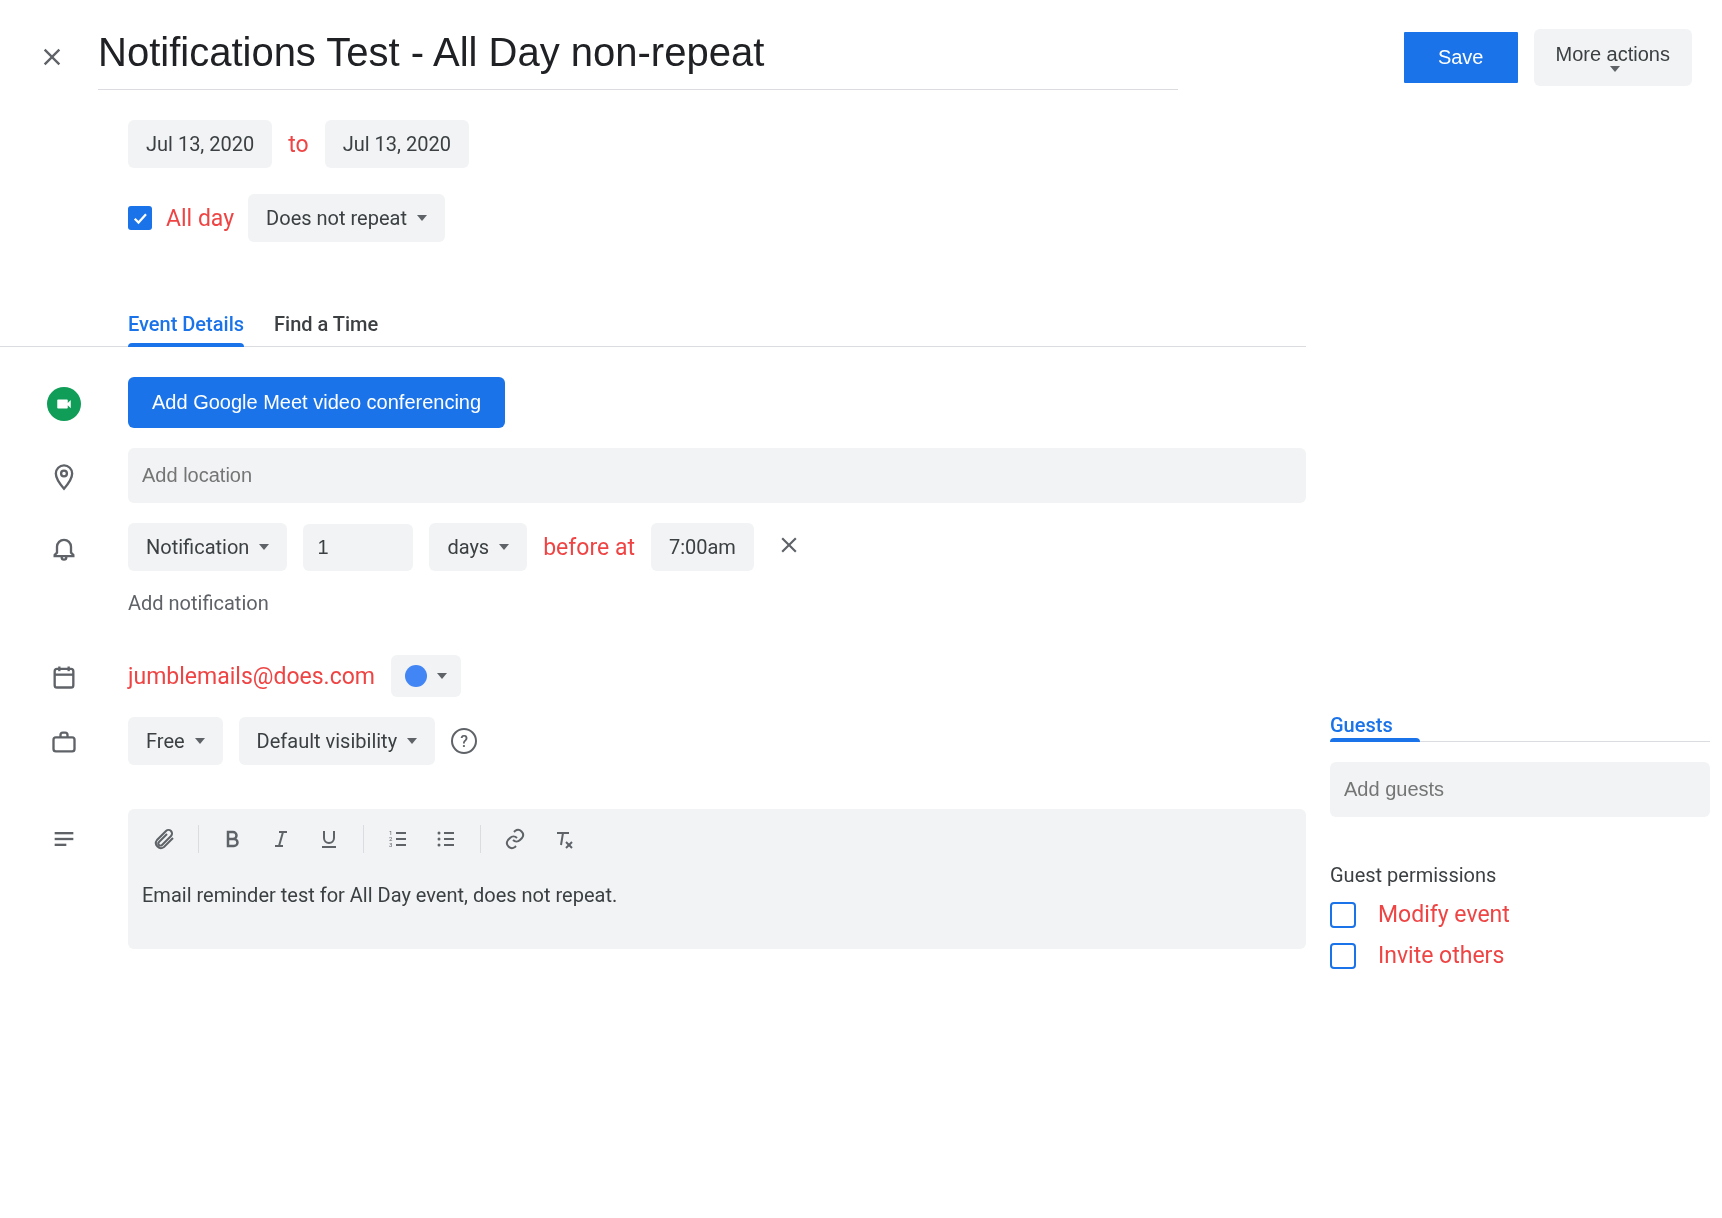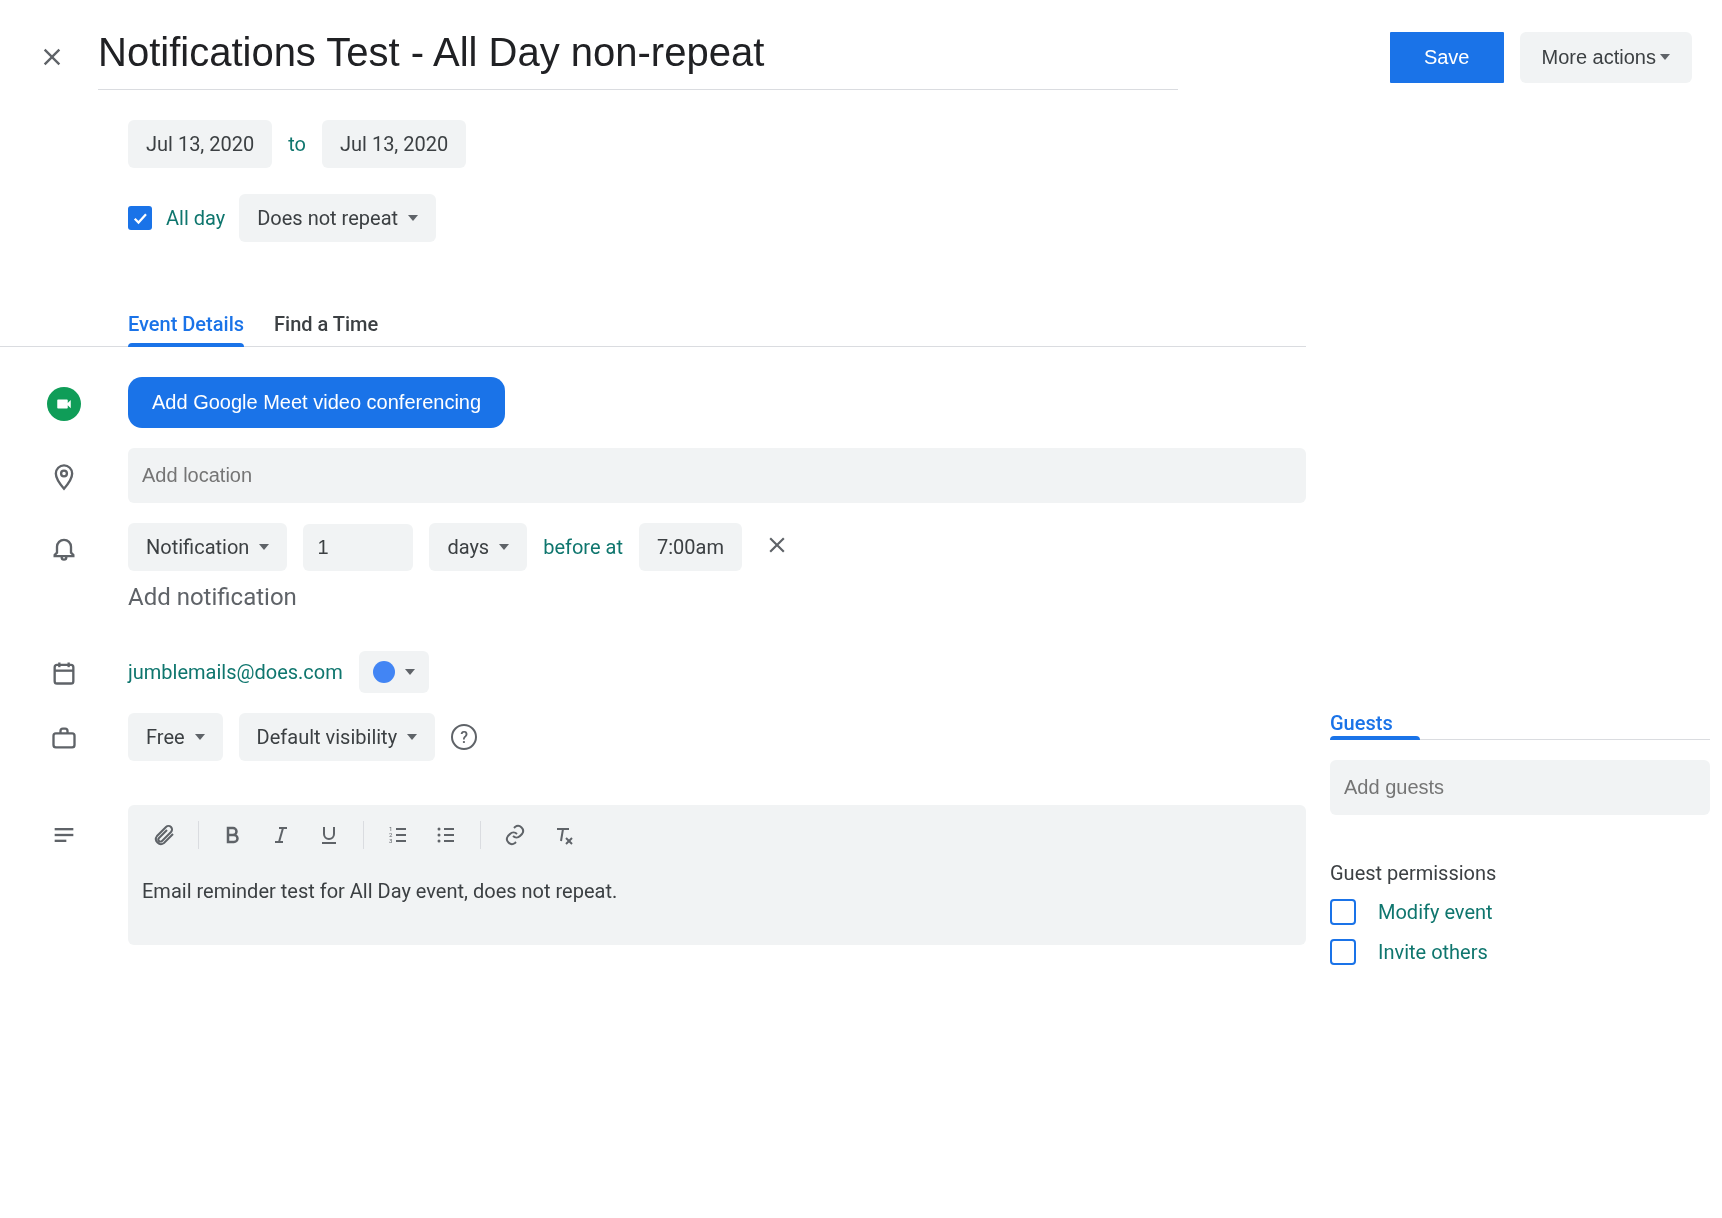--- a/index.html
+++ b/index.html
@@ -65,20 +65,21 @@
     background: #f1f3f4;
     color: #3c4043;
     font-size: 20px;
     font-weight: 400;
     border: none;
     border-radius: 6px;
     padding: 14px 22px;
     cursor: pointer;
     display: flex;
     align-items: center;
+    flex-direction: column;
   }
   .btn-flat .caret { margin-left: 4px; }
 
   
   .date-area { padding-left: 128px; margin-top: 30px; }
   .date-row {
     display: flex;
     align-items: center;
     gap: 16px;
   }
@@ -87,21 +88,21 @@
     padding: 12px 18px;
     border-radius: 6px;
     font-size: 20px;
     color: #3c4043;
     cursor: pointer;
     display: inline-flex;
     align-items: center;
     gap: 10px;
   }
   .chip .caret { font-size: 12px; color: #5f6368; }
-  .plain-text { font-size: 20px; color: #0f766e; }
+  .plain-text { font-size: 23px; color: #ef4444; }
   .allday-row {
     display: flex;
     align-items: center;
     gap: 14px;
     margin-top: 26px;
   }
   .checkbox-blue {
     width: 24px;
     height: 24px;
     background: #1a73e8;
@@ -174,21 +175,21 @@
     padding-top: 2px;
     color: #5f6368;
   }
   .iicon svg { width: 28px; height: 28px; }
   .icontent { flex: 1; display: flex; align-items: center; gap: 16px; }
 
   .meet-btn {
     background: #1a73e8;
     color: #fff;
     border: none;
-    border-radius: 14px;
+    border-radius: 6px;
     padding: 14px 24px;
     font-size: 20px;
     font-weight: 500;
     cursor: pointer;
   }
 
   .meet-badge {
     width: 34px; height: 34px;
     border-radius: 50%;
     background: #0f9d58;
@@ -221,25 +222,25 @@
   }
 
   .remove-x {
     color: #5f6368;
     cursor: pointer;
     padding: 6px;
   }
   .remove-x svg { width: 26px; height: 26px; }
 
   .link-text {
-    font-size: 24px;
+    font-size: 20px;
     color: #5f6368;
     cursor: pointer;
     padding-left: 128px;
-    margin-top: 2px;
+    margin-top: 10px;
   }
 
   .calendar-color {
     width: 22px; height: 22px;
     background: #4285f4;
     border-radius: 50%;
   }
 
   
   .richtoolbar {

